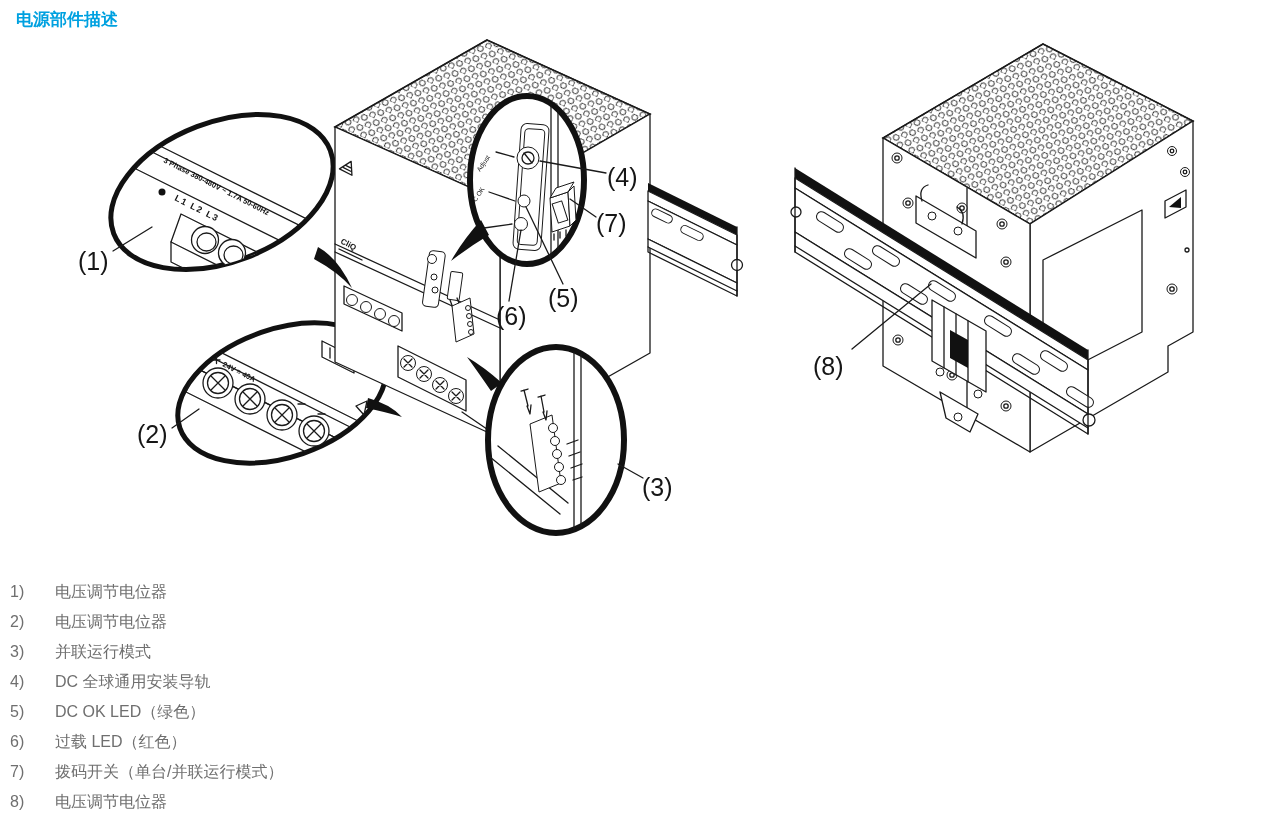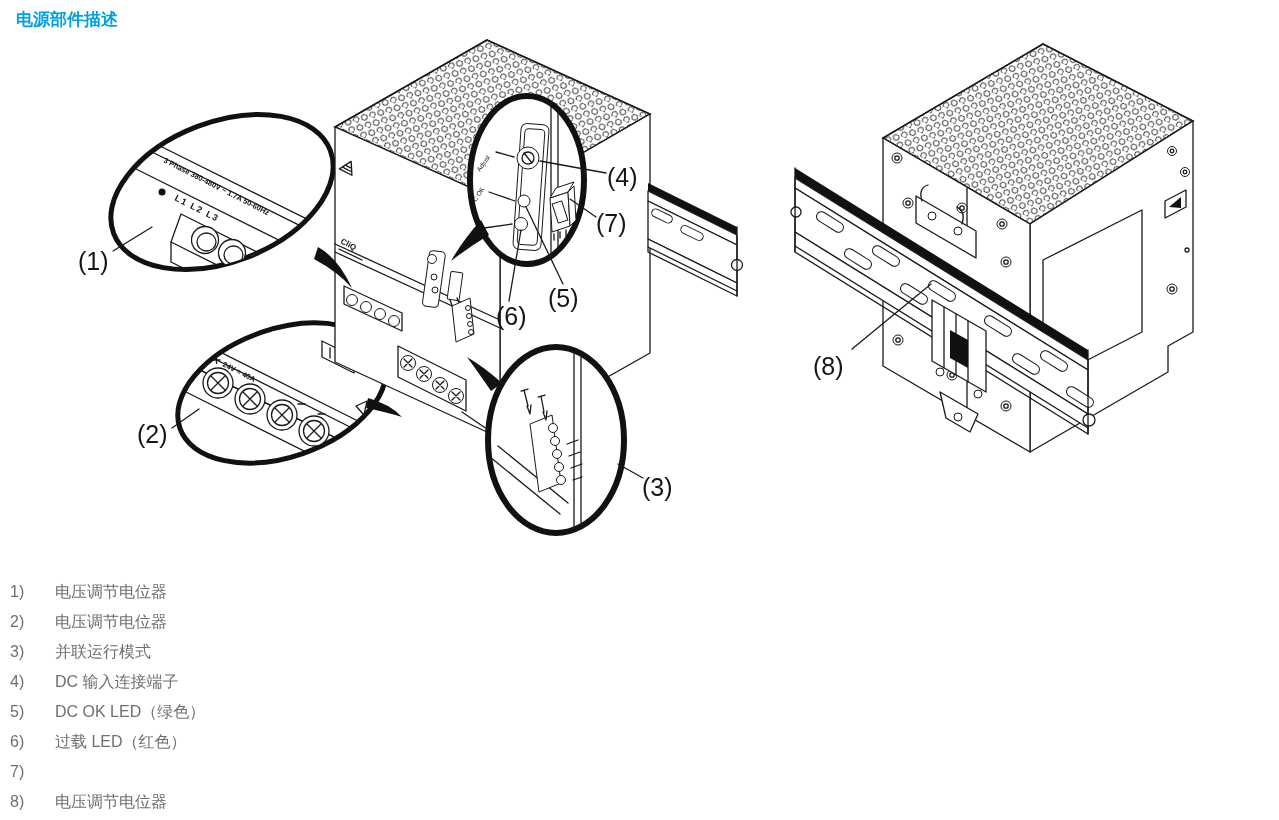--- a/index.html
+++ b/index.html
@@ -336,30 +336,31 @@
   <div class="row">
       <span class="num">2)</span>
       <span>电压调节电位器</span>
     </div>
   <div class="row">
       <span class="num">3)</span>
       <span>并联运行模式</span>
     </div>
   <div class="row">
       <span class="num">4)</span>
-      <span>DC 输入连接端子</span>
+      <span>DC 全球通用安装导轨</span>
     </div>
   <div class="row">
       <span class="num">5)</span>
       <span>DC OK LED（绿色）</span>
     </div>
   <div class="row">
       <span class="num">6)</span>
       <span>过载 LED（红色）</span>
     </div>
   <div class="row">
       <span class="num">7)</span>
+      <span>拨码开关（单台/并联运行模式）</span>
     </div>
   <div class="row">
       <span class="num">8)</span>
       <span>电压调节电位器</span>
     </div>
 </div>
 
 </body></html>

